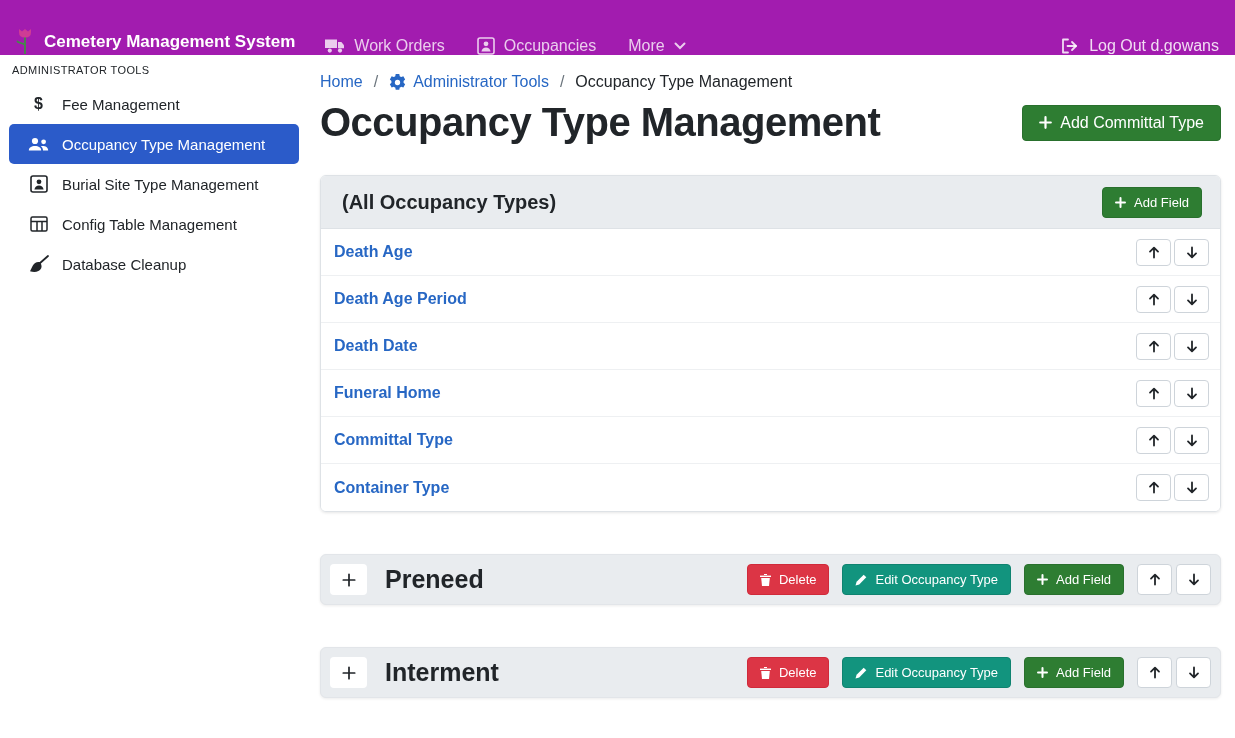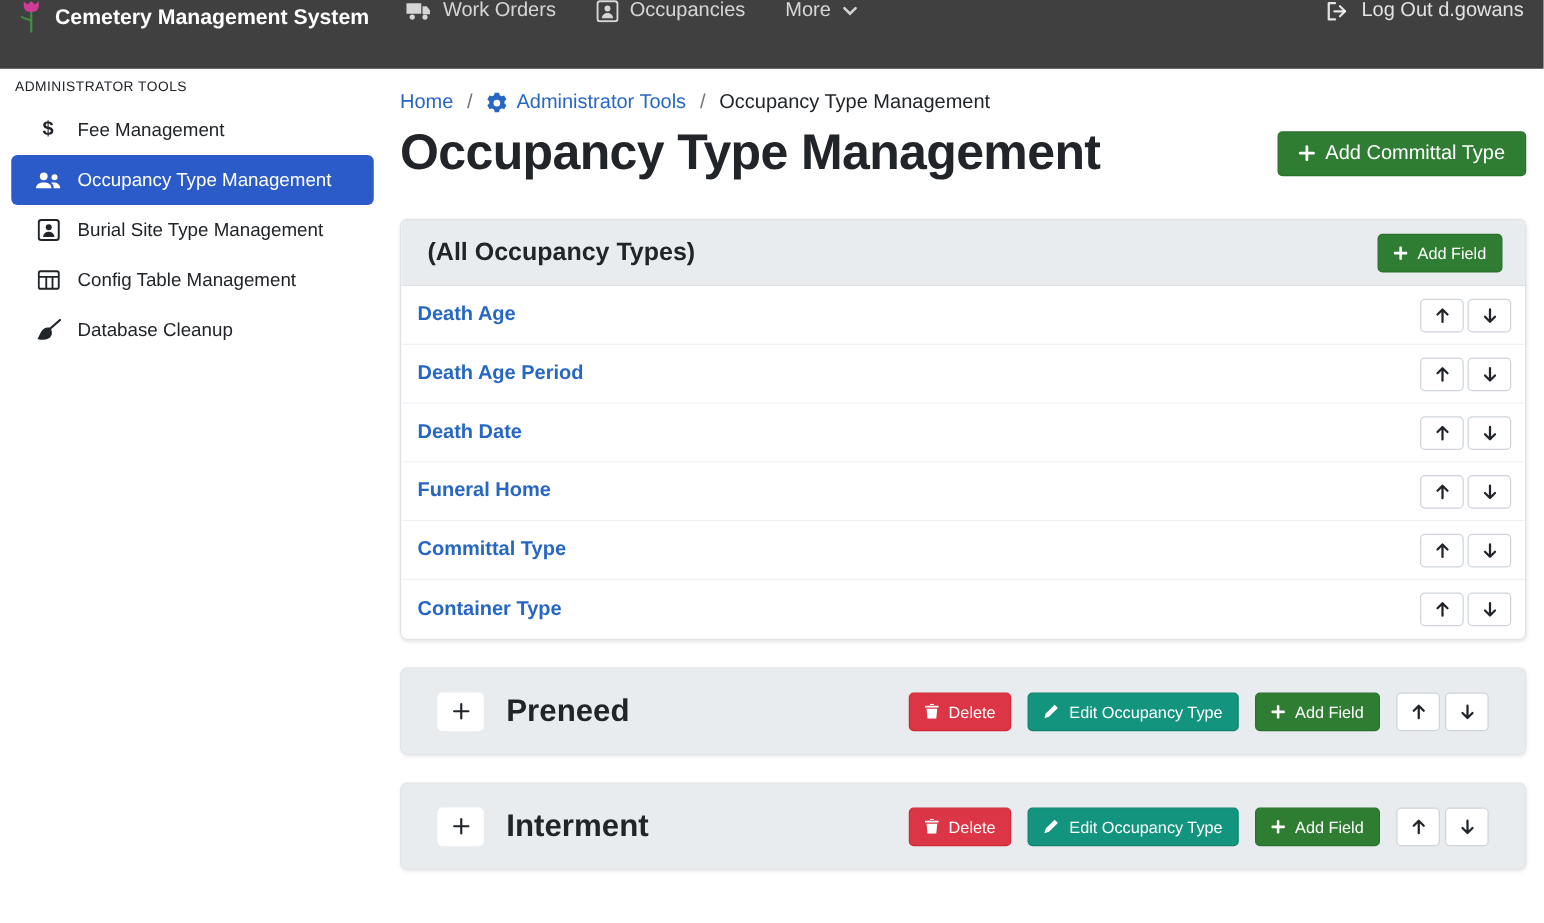--- a/index.html
+++ b/index.html
@@ -3,21 +3,21 @@
 <meta charset="utf-8">
 <style>
   * { box-sizing: border-box; margin: 0; padding: 0; }
   html,body { width: 1235px; height: 738px; overflow: hidden; }
   body {
     font-family: "Liberation Sans", "DejaVu Sans", sans-serif;
     background: #fff; color: #212529; font-size: 16px;
   }
   
   .navbar {
-    height: 55px; background: #404040; display: flex; align-items: flex-start;
+    height: 55px; background: #a21caf; display: flex; align-items: flex-end;
     padding: 0 16px; color: #fff;
   }
   .brand { display: flex; align-items: center; gap: 10px; font-weight: 700; font-size: 17px; color: #fff; cursor: pointer; white-space: nowrap; }
   .nav-links { display: flex; align-items: center; margin-left: 30px; gap: 32px; }
   .nav-link { display: flex; align-items: center; gap: 9px; color: rgba(255,255,255,.78); font-size: 16px; cursor: pointer; white-space: nowrap; }
   .logout { margin-left: auto; display: flex; align-items: center; gap: 9px; color: rgba(255,255,255,.85); font-size: 16px; cursor: pointer; white-space: nowrap; }
   
   .content { display: flex; height: 683px; }
   .sidebar { width: 308px; flex-shrink: 0; padding-top: 9px; }
   .sidebar-heading { font-size: 11px; letter-spacing: .4px; color: #212529; padding: 0 0 8px 12px; }
@@ -66,22 +66,22 @@
   .field-row:last-child { border-bottom: none; }
   .field-link { color: #2767c4; font-weight: 700; font-size: 16px; cursor: pointer; }
   .arrow-group { display: flex; gap: 3px; }
   .arrow-btn {
     width: 35px; height: 27px; background: #fff; border: 1px solid #ced4da;
     border-radius: 4px; display: flex; align-items: center; justify-content: center;
     cursor: pointer; color: #212529;
   }
   
   .type-bar {
-    margin-top: 22px; height: 70px; background: #e9ecef; border: 1px solid #e2e5e9;
-    border-radius: 6px; display: flex; align-items: center; padding: 0 29px;
+    margin-top: 42px; height: 51px; background: #e9ecef; border: 1px solid #e2e5e9;
+    border-radius: 6px; display: flex; align-items: center; padding: 0 9px;
     box-shadow: 0 1px 3px rgba(0,0,0,.08);
   }
   .expand-btn {
     width: 37px; height: 31px; background: #fff; border: none; border-radius: 4px;
     display: flex; align-items: center; justify-content: center; cursor: pointer; color: #212529;
   }
   .type-title { margin-left: 18px; font-size: 25px; font-weight: 600; color: #212529; }
   .bar-actions { margin-left: auto; display: flex; align-items: center; gap: 13px; }
   .bar-arrows { display: flex; gap: 4px; }
   .bar-arrows .arrow-btn { height: 31px; }

